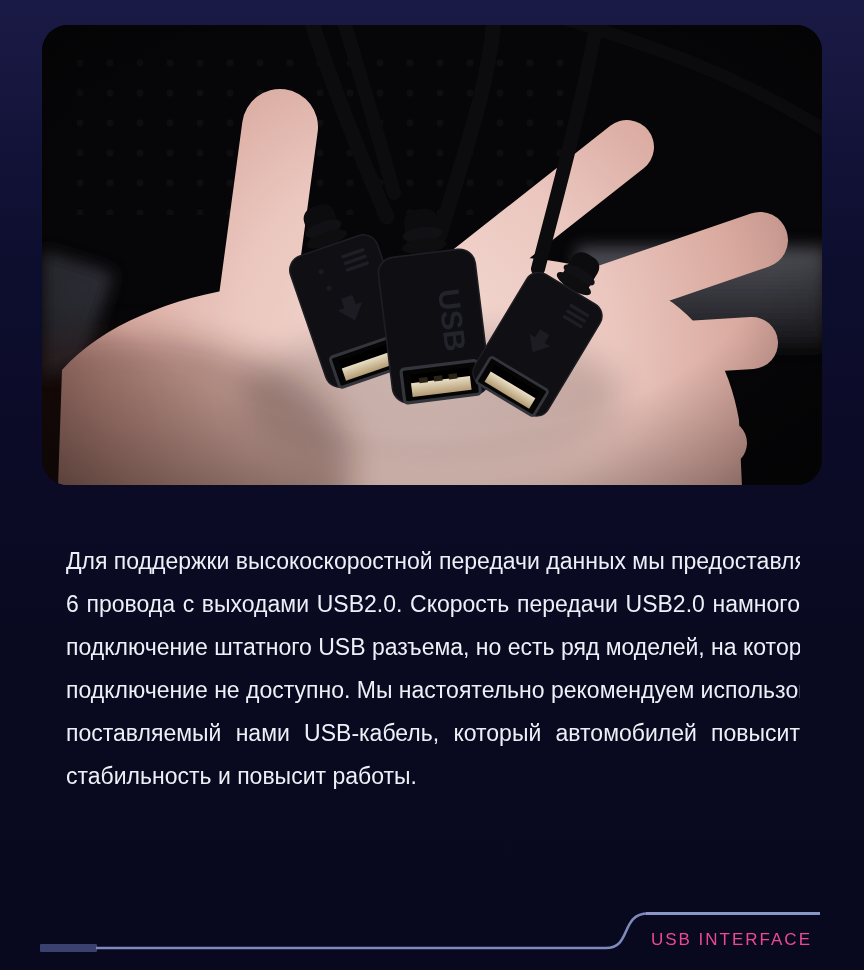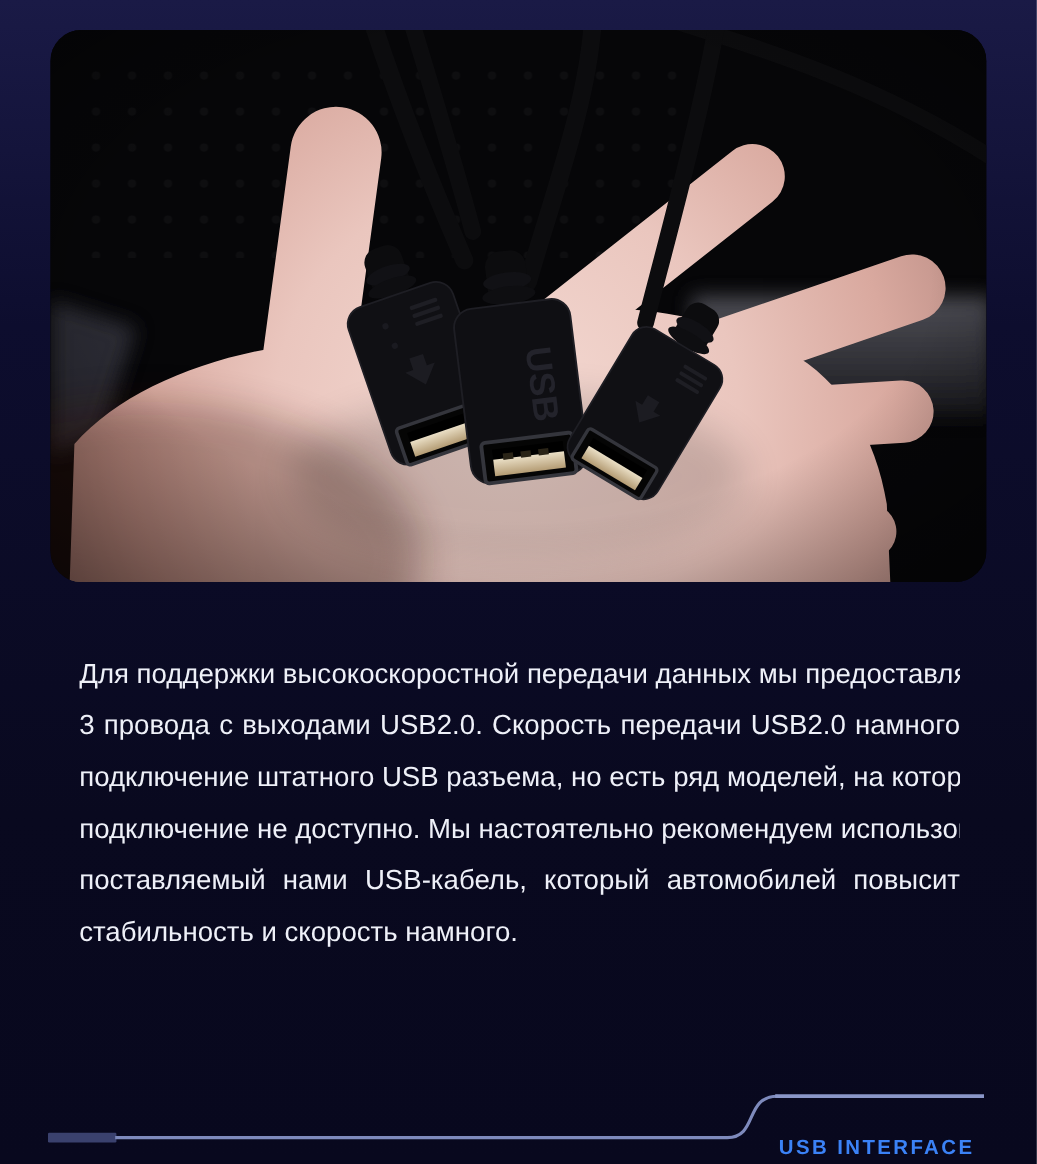--- a/index.html
+++ b/index.html
@@ -21,22 +21,22 @@
   }
   .tline{
     white-space:nowrap;overflow:hidden;
     text-align:justify;text-align-last:justify;
     height:43px;
   }
   .tline.last{text-align:left;text-align-last:left;}
   .footer{position:absolute;left:0;top:903px;width:864px;height:67px;}
   .footer svg{position:absolute;left:0;top:0;}
   .footer-label{
-    position:absolute;right:52px;top:44px;
-    color:#3b82f6;font-size:17px;font-weight:bold;letter-spacing:2px;
+    position:absolute;right:52px;top:27px;
+    color:#ec4899;font-size:17px;font-weight:normal;letter-spacing:2px;
     white-space:nowrap;
   }
 </style>
 </head>
 <body>
 
 <div class="page">
 
   <div class="photo">
     <svg viewBox="0 0 780 460" preserveAspectRatio="none">
@@ -140,25 +140,25 @@
         <rect x="-28" y="42" width="56" height="8" fill="#000000"></rect>
         <rect x="-28" y="50" width="56" height="13" fill="url(#tongue)"></rect>
       </g>
 
       <rect x="0" y="0" width="780" height="460" fill="url(#vig)"></rect>
     </svg>
   </div>
 
   <div class="body-text">
     <div class="tline">Для поддержки высокоскоростной передачи данных мы предоставляем</div>
-    <div class="tline">3 провода с выходами USB2.0. Скорость передачи USB2.0 намного</div>
+    <div class="tline">6 провода с выходами USB2.0. Скорость передачи USB2.0 намного</div>
     <div class="tline">подключение штатного USB разъема, но есть ряд моделей, на которых</div>
     <div class="tline">подключение не доступно. Мы настоятельно рекомендуем использовать</div>
     <div class="tline">поставляемый нами USB-кабель, который автомобилей повысит</div>
-    <div class="tline last">стабильность и скорость намного.</div>
+    <div class="tline last">стабильность и повысит работы.</div>
   </div>
 
   <div class="footer">
     <svg width="864" height="67" viewBox="0 0 864 67">
       <rect x="40" y="41" width="57" height="8" rx="1" fill="#3a416e"></rect>
       <path d="M 96 45 H 606 C 632 45 620 10.5 648 10.5" stroke="#7e8abc" stroke-width="2.6" fill="none"></path>
       <path d="M 646 10.5 H 820" stroke="#8a96c8" stroke-width="3.2" fill="none"></path>
     </svg>
     <div class="footer-label">USB INTERFACE</div>
   </div>

